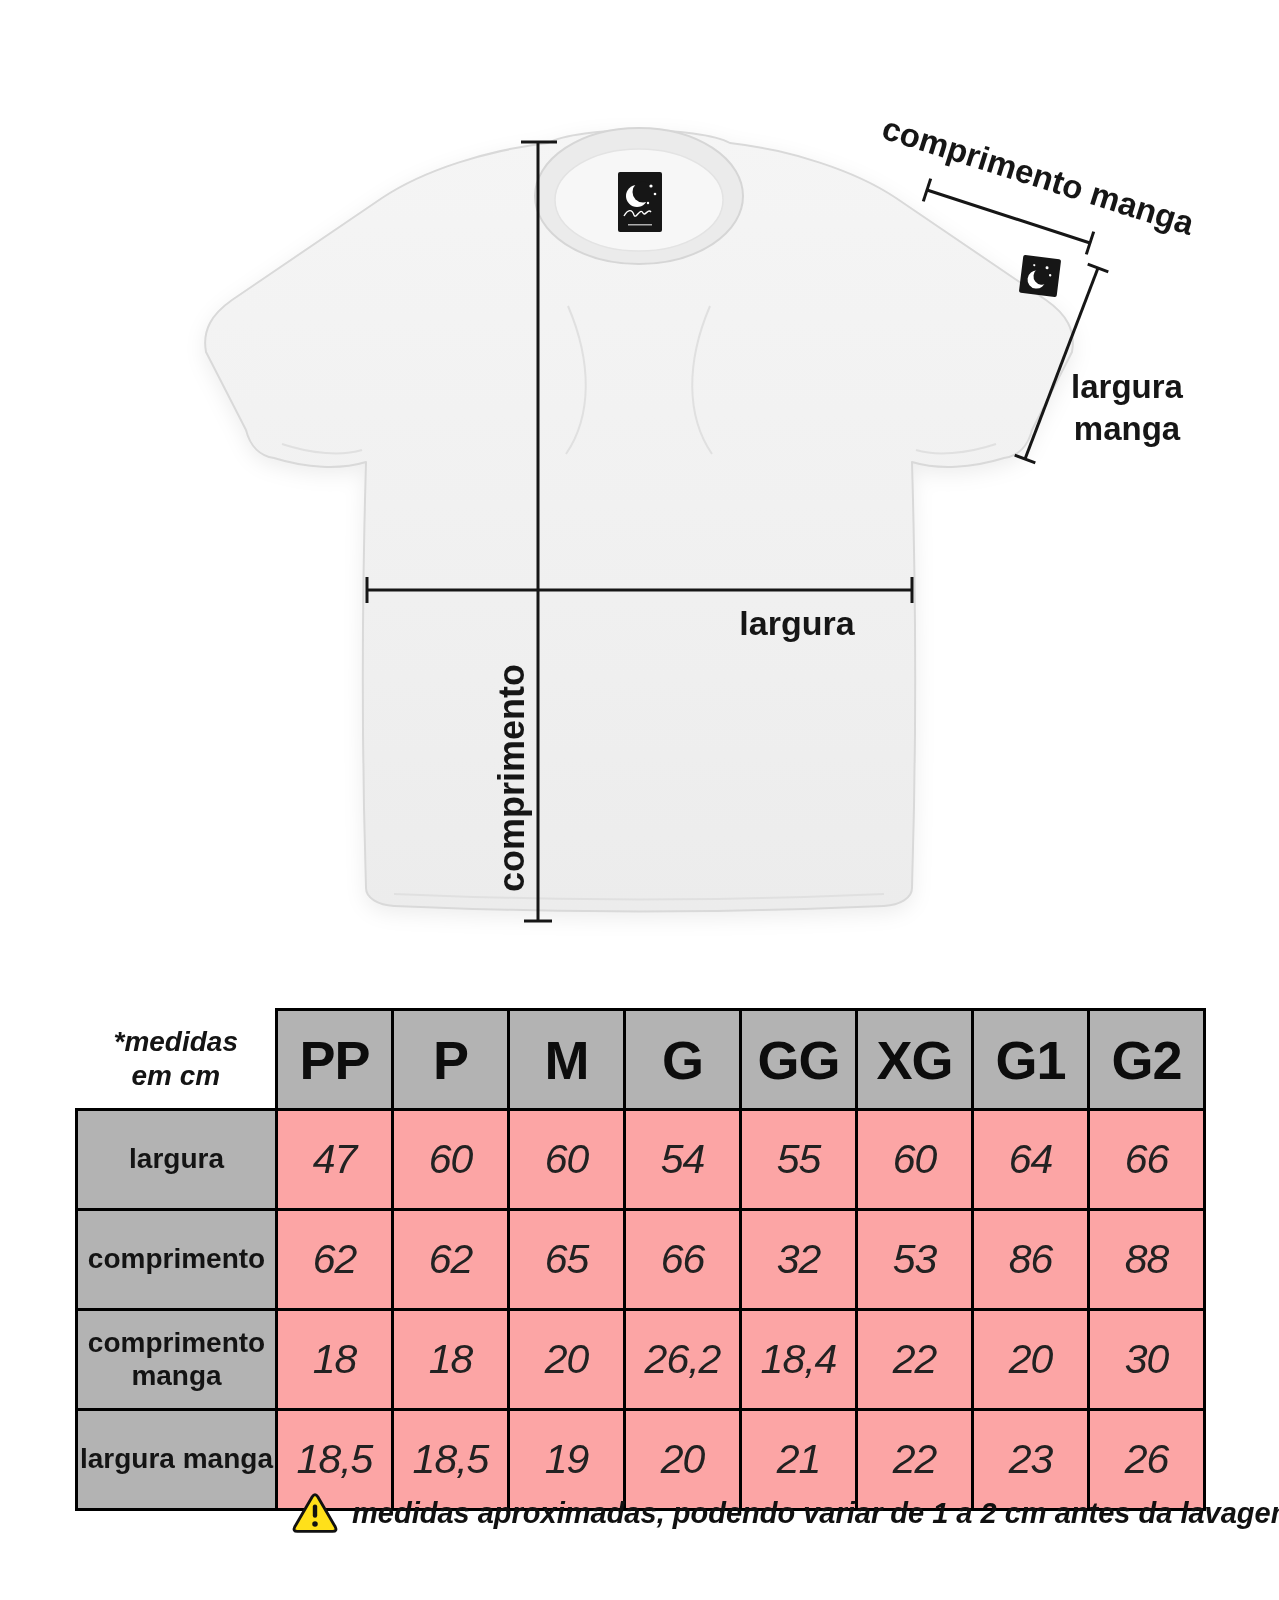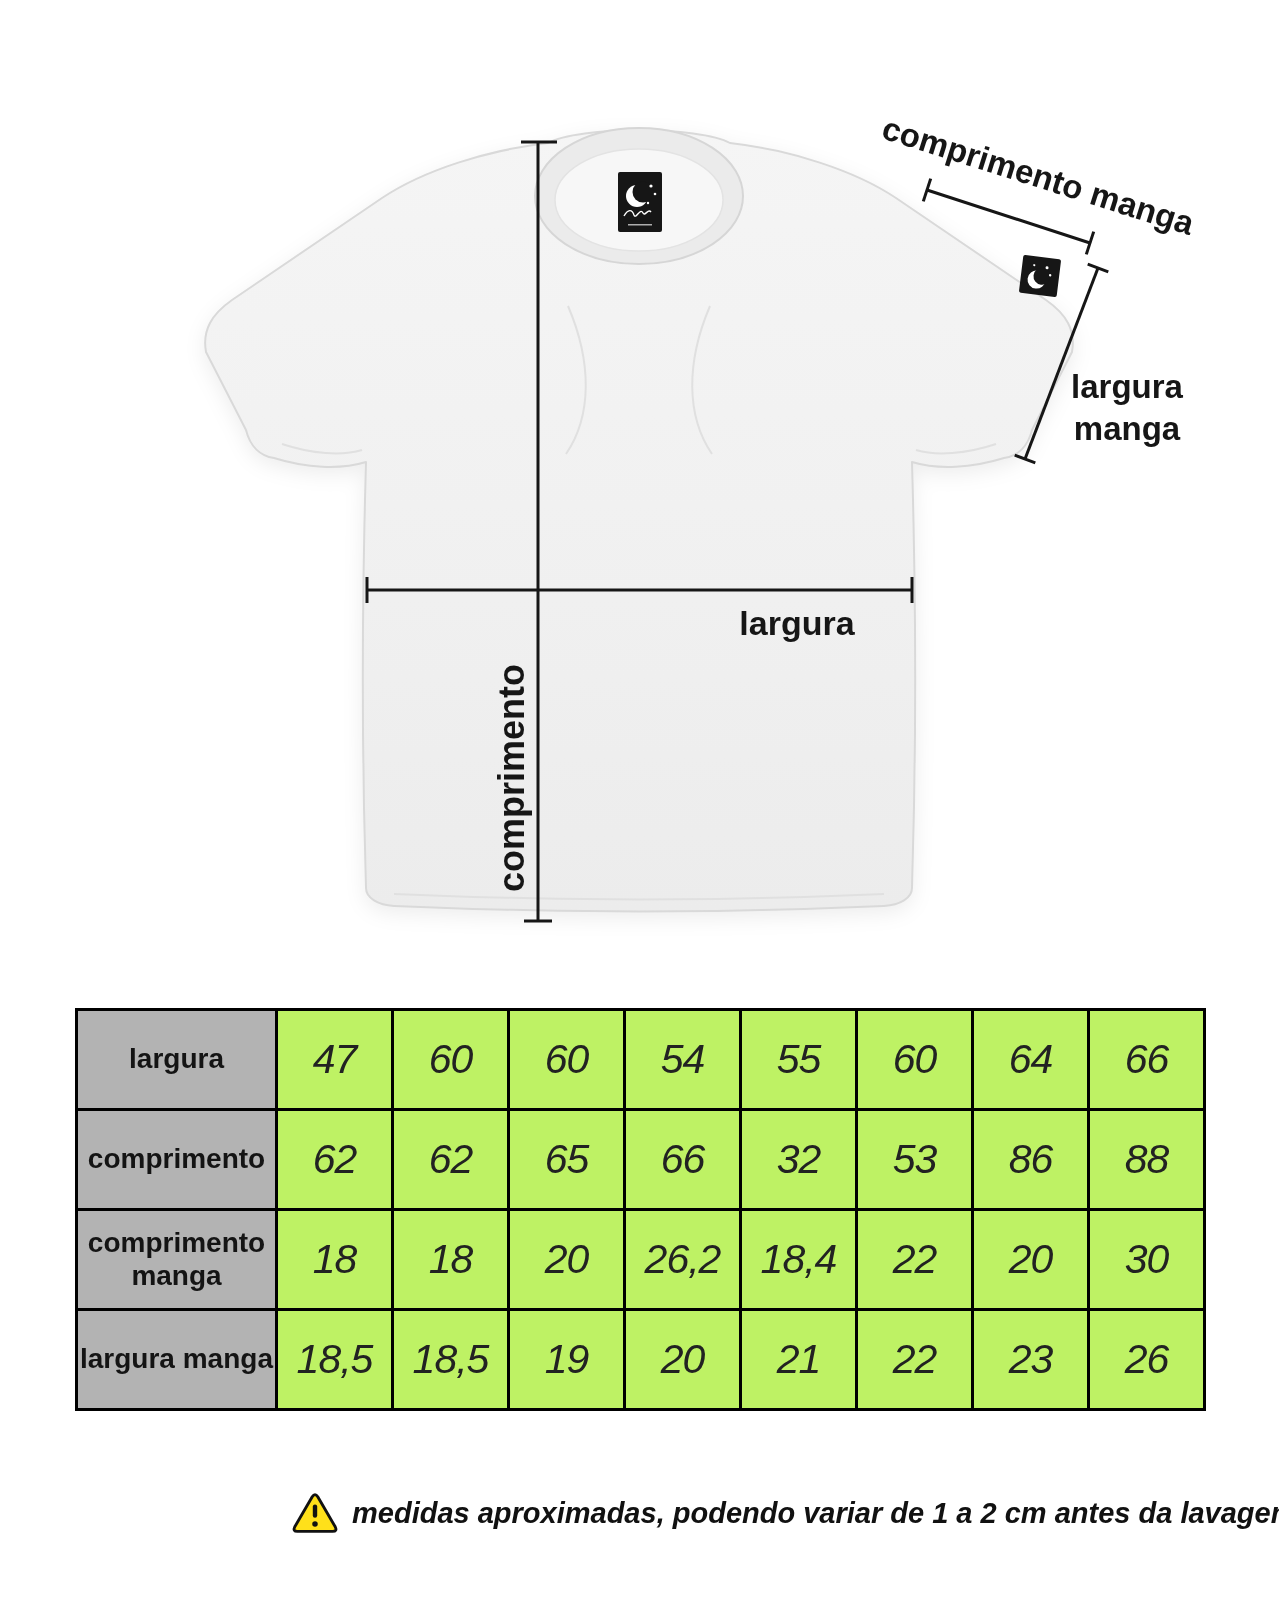--- a/index.html
+++ b/index.html
@@ -29,21 +29,21 @@
     border:3px solid #000;height:97px;text-align:center;vertical-align:middle;padding:0;
     overflow:hidden;
   }
   .size-table th.size{
     background:#b3b3b3;font-size:54px;font-weight:700;color:#0d0d0d;letter-spacing:-1px;
   }
   .size-table td.rowlabel{
     background:#b3b3b3;font-weight:700;font-size:28px;line-height:1.15;color:#141414;
   }
   .size-table td.val{
-    background:#bef264;font-style:italic;font-weight:400;font-size:41px;color:#222;
+    background:#fca5a5;font-style:italic;font-weight:400;font-size:41px;color:#222;
     letter-spacing:-1px;
   }
   .size-table td.corner{
     border:none;background:#ffffff;font-style:italic;font-weight:700;font-size:28px;
     line-height:1.2;color:#141414;
   }
   
   .footer{
     position:absolute;left:292px;top:1492px;display:flex;align-items:center;gap:14px;
   }
@@ -158,20 +158,34 @@
       <col style="width:116px">
         <col style="width:116px">
         <col style="width:116px">
         <col style="width:116px">
       <col style="width:116px">
         <col style="width:116px">
         <col style="width:116px">
         <col style="width:116px">
     </colgroup>
     <tbody>
+        <tr>
+      <td class="corner">
+        <div>*medidas</div>
+        <div>em cm</div>
+      </td>
+      <th class="size">PP</th>
+      <th class="size">P</th>
+      <th class="size">M</th>
+      <th class="size">G</th>
+      <th class="size">GG</th>
+      <th class="size">XG</th>
+      <th class="size">G1</th>
+      <th class="size">G2</th>
+    </tr>
     <tr>
       <td class="rowlabel">largura</td>
       <td class="val">47</td>
       <td class="val">60</td>
       <td class="val">60</td>
       <td class="val">54</td>
       <td class="val">55</td>
       <td class="val">60</td>
       <td class="val">64</td>
       <td class="val">66</td>

